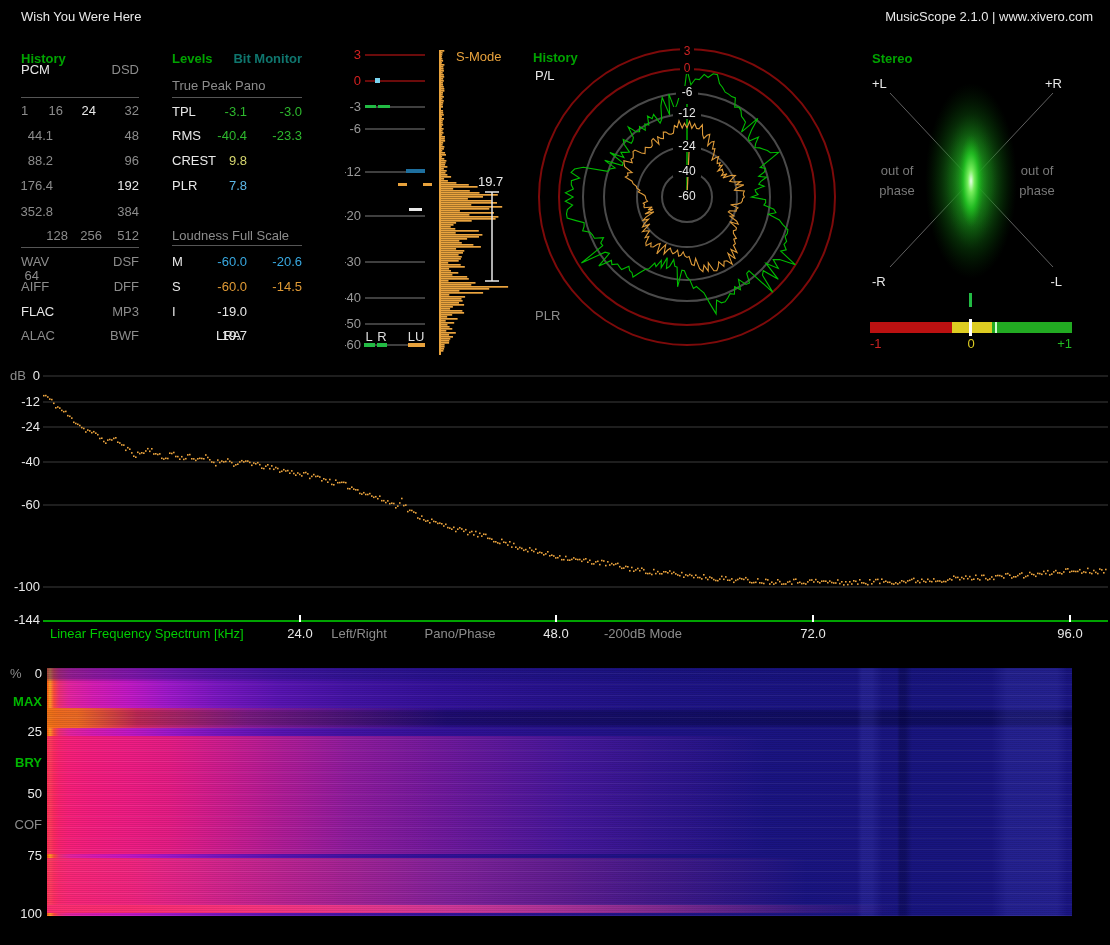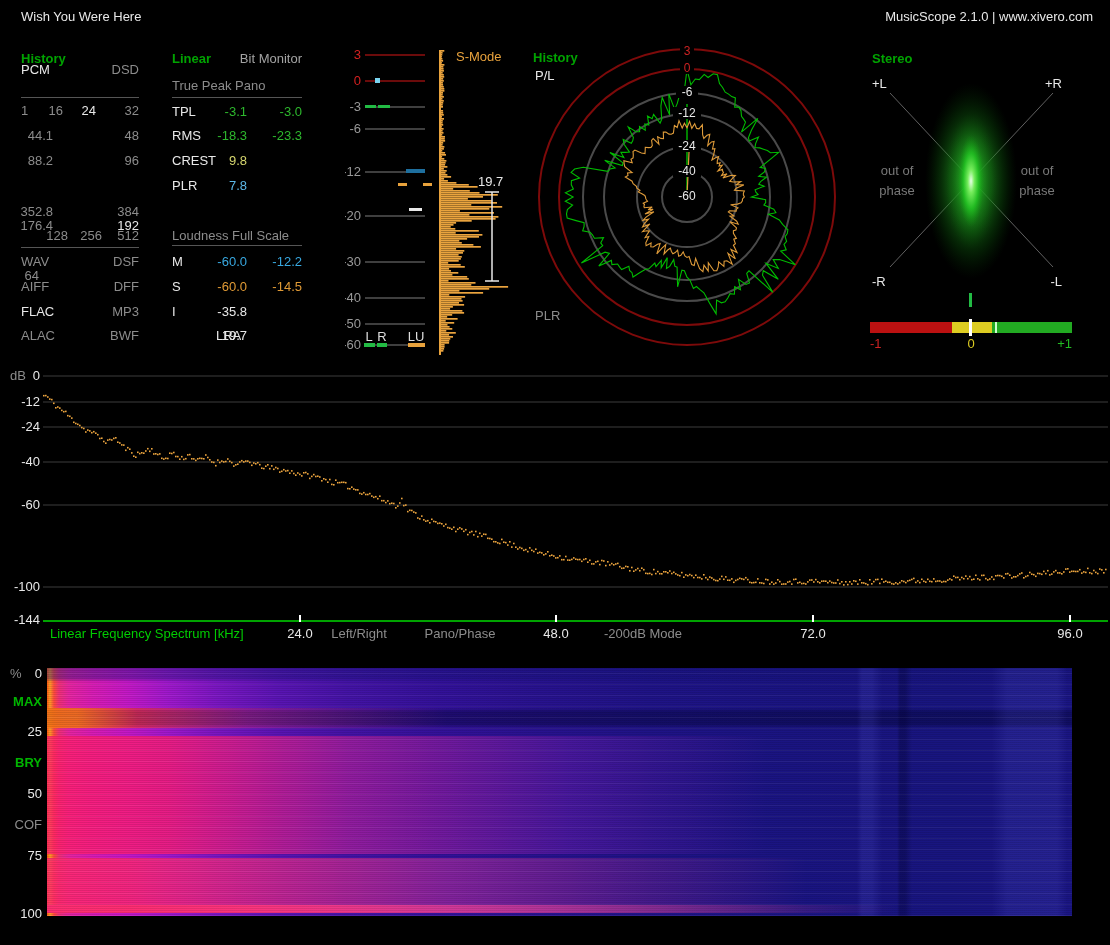--- a/index.html
+++ b/index.html
@@ -1,20 +1,20 @@
 <!DOCTYPE html>
 <html><head>
 <meta charset="utf-8">
 <style>
   html,body{margin:0;padding:0;background:#000;}
   #app{position:relative;width:1110px;height:945px;background:#000;overflow:hidden;
        font-family:"Liberation Sans",sans-serif;font-size:13px;color:#e8e8e8;}
   .abs{position:absolute;}
   .t-title{color:#00a300;font-weight:bold;}
-  .t-graybold{color:#a3a3a3;font-weight:normal;}
+  .t-graybold{color:#0f766e;font-weight:bold;}
   .t-gray{color:#8c8c8c;}
   .t-white{color:#e8e8e8;}
   .v-green{color:#2db82d;}
   .v-yellow{color:#d6d66e;}
   .v-blue{color:#5cb8e8;}
   .v-cyan{color:#38a8e0;}
   .v-orange{color:#e09a35;}
   .panel{position:absolute;}
   .prow{position:absolute;left:0;right:0;height:15px;display:flex;justify-content:space-between;}
   .prow .cell{position:absolute;top:0;}
@@ -59,21 +59,21 @@
       <span class="cell t-gray" style="right:0;">32</span>
     </div>
     <div class="prow" style="top:78px;">
       <span class="cell t-gray" style="right:86px;">44.1</span>
       <span class="cell t-gray" style="right:0;">48</span>
     </div>
     <div class="prow" style="top:103px;">
       <span class="cell t-gray" style="right:86px;">88.2</span>
       <span class="cell t-gray" style="right:0;">96</span>
     </div>
-    <div class="prow" style="top:128px;margin-top:40px;">
+    <div class="prow" style="top:128px;">
       <span class="cell t-gray" style="right:86px;">176.4</span>
       <span class="cell t-white" style="right:0;">192</span>
     </div>
     <div class="prow" style="top:154px;">
       <span class="cell t-gray" style="right:86px;">352.8</span>
       <span class="cell t-gray" style="right:0;">384</span>
     </div>
     <div class="prow" style="top:178px;">
       <span class="cell t-gray" style="right:100px;margin-top:40px;">64</span>
       <span class="cell t-gray" style="right:71px;">128</span>
@@ -94,62 +94,62 @@
       <span class="t-gray">MP3</span>
     </div>
     <div class="prow" style="top:278px;">
       <span class="t-gray">ALAC</span>
       <span class="t-gray">BWF</span>
     </div>
   </div>
 
   <div class="panel" style="left:172px;top:50px;width:130px;height:300px;">
     <div class="prow" style="top:1px;">
-      <span class="t-title">Linear</span>
+      <span class="t-title">Levels</span>
       <span class="t-graybold">Bit Monitor</span>
     </div>
     <div class="prow" style="top:28px;">
         <span class="t-gray">True Peak Pano</span>
       </div>
     <div class="sep" style="top:47px;"></div>
     <div class="prow" style="top:54px;">
       <span class="cell t-white" style="left:0;">TPL</span>
       <span class="cell v-green" style="right:55px;text-align:right;">-3.1</span>
       <span class="cell v-green" style="right:0;">-3.0</span>
     </div>
     <div class="prow" style="top:78px;">
       <span class="cell t-white" style="left:0;">RMS</span>
-      <span class="cell v-green" style="right:55px;">-18.3</span>
+      <span class="cell v-green" style="right:55px;">-40.4</span>
       <span class="cell v-green" style="right:0;">-23.3</span>
     </div>
     <div class="prow" style="top:103px;">
       <span class="cell t-white" style="left:0;">CREST</span>
       <span class="cell v-yellow" style="right:55px;">9.8</span>
     </div>
     <div class="prow" style="top:128px;">
       <span class="cell t-white" style="left:0;">PLR</span>
       <span class="cell v-blue" style="right:55px;">7.8</span>
     </div>
     <div class="prow" style="top:178px;">
         <span class="t-gray">Loudness Full Scale</span>
       </div>
     <div class="sep" style="top:195px;"></div>
     <div class="prow" style="top:204px;">
       <span class="cell t-white" style="left:0;">M</span>
       <span class="cell v-cyan" style="right:55px;">-60.0</span>
-      <span class="cell v-cyan" style="right:0;">-12.2</span>
+      <span class="cell v-cyan" style="right:0;">-20.6</span>
     </div>
     <div class="prow" style="top:229px;">
       <span class="cell t-white" style="left:0;">S</span>
       <span class="cell v-orange" style="right:55px;">-60.0</span>
       <span class="cell v-orange" style="right:0;">-14.5</span>
     </div>
     <div class="prow" style="top:254px;">
       <span class="cell t-white" style="left:0;">I</span>
-      <span class="cell t-white" style="right:55px;">-35.8</span>
+      <span class="cell t-white" style="right:55px;">-19.0</span>
     </div>
     <div class="prow" style="top:278px;">
       <span class="cell t-white" style="left:16px;margin-left:28px;">LRA</span>
       <span class="cell t-white" style="right:55px;">19.7</span>
     </div>
   </div>
 
   <svg class="abs" style="left:345px;top:45px;" width="100" height="315">
     <g font-size="13" fill="#999999" text-anchor="end">
       <text x="16" y="14" fill="#d42020">3</text>

